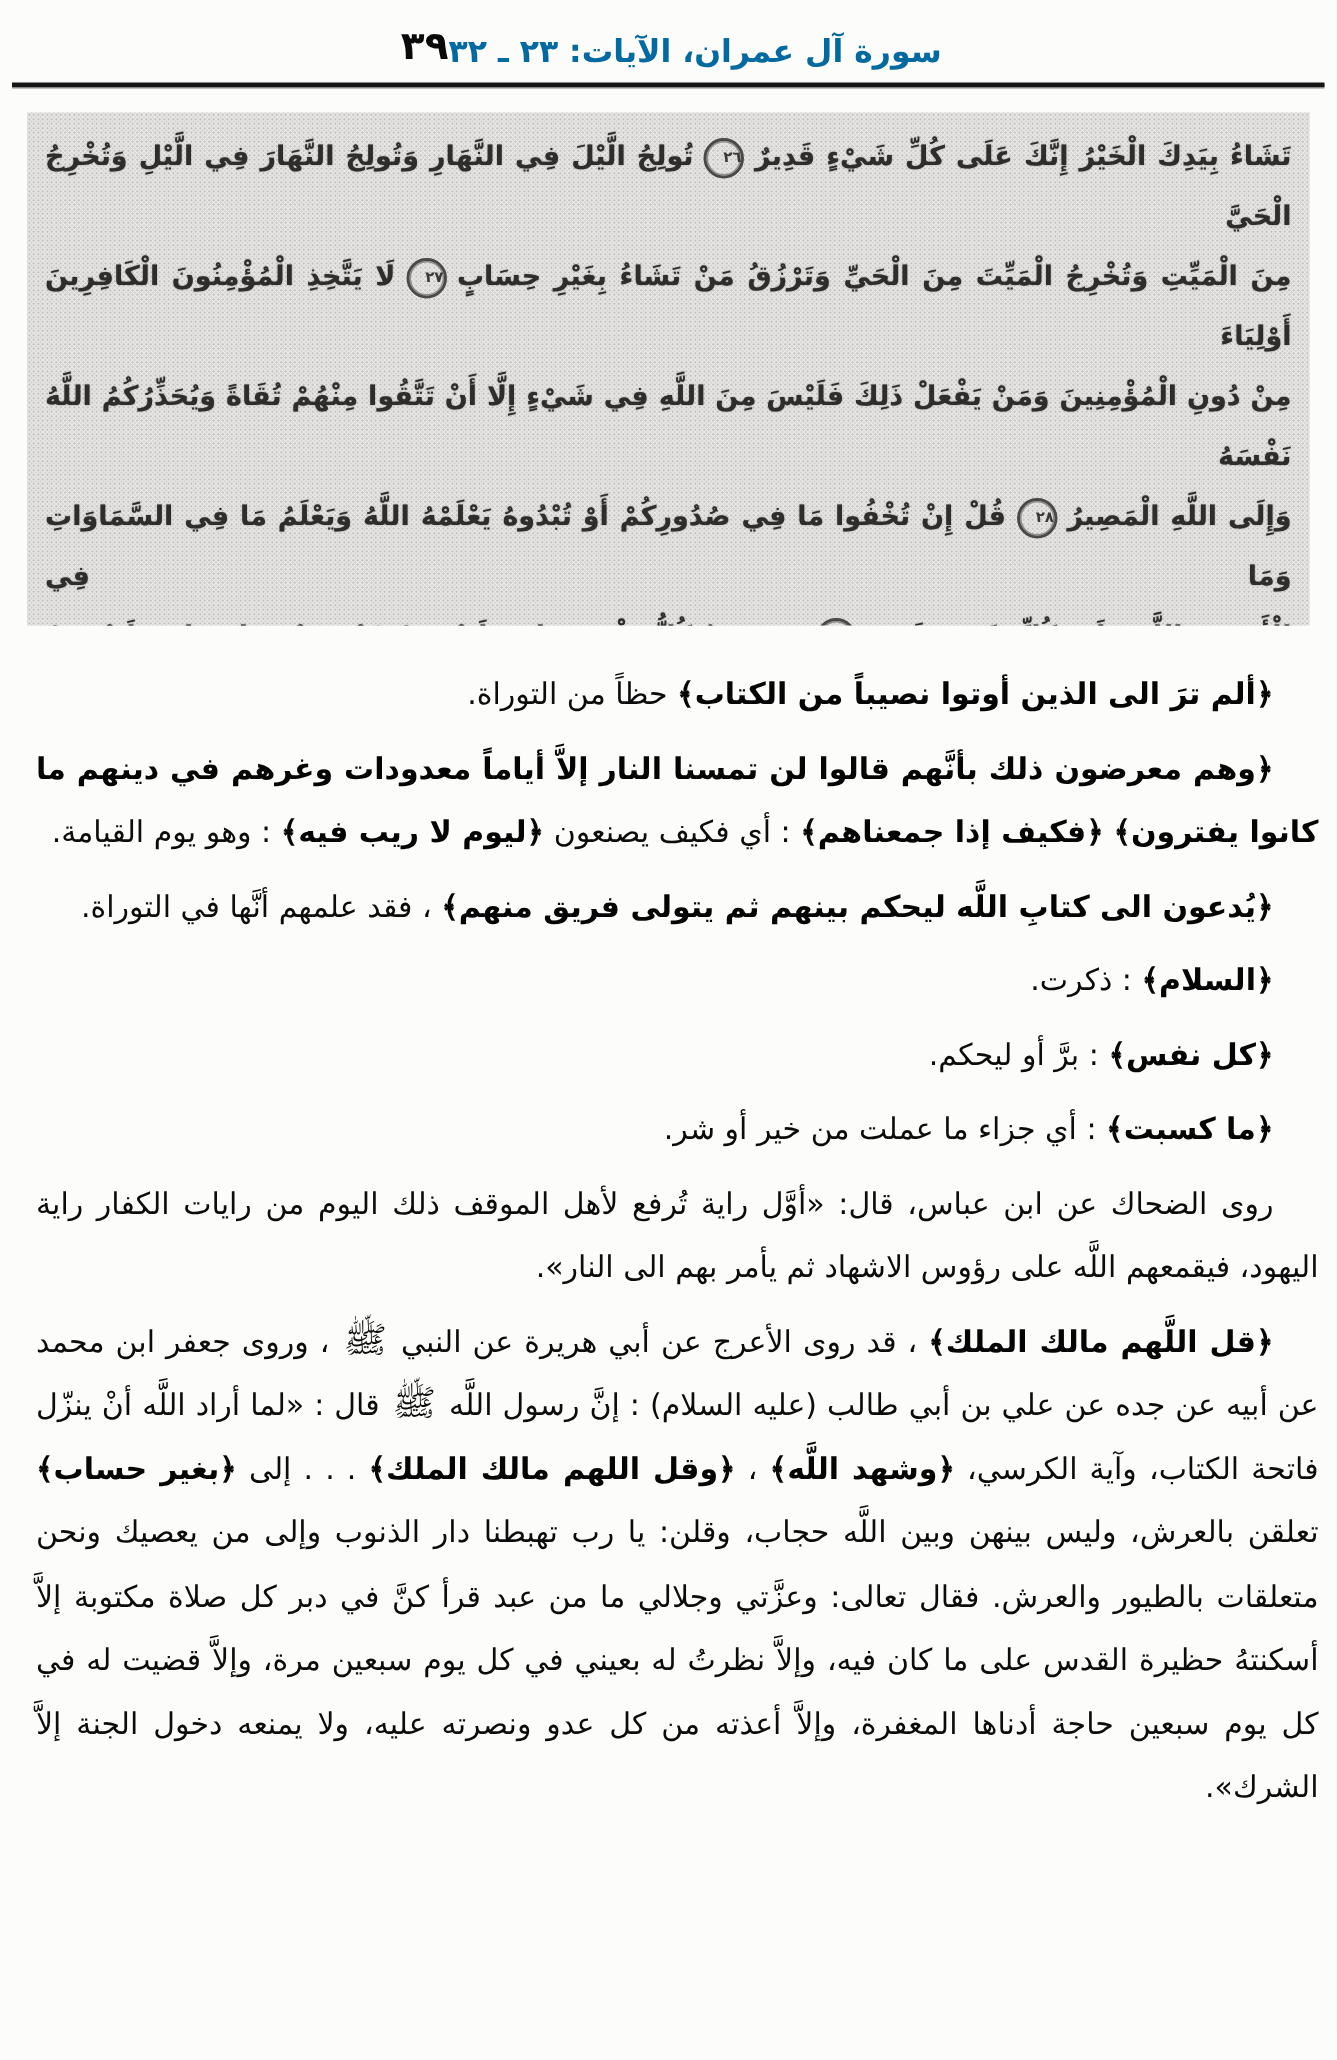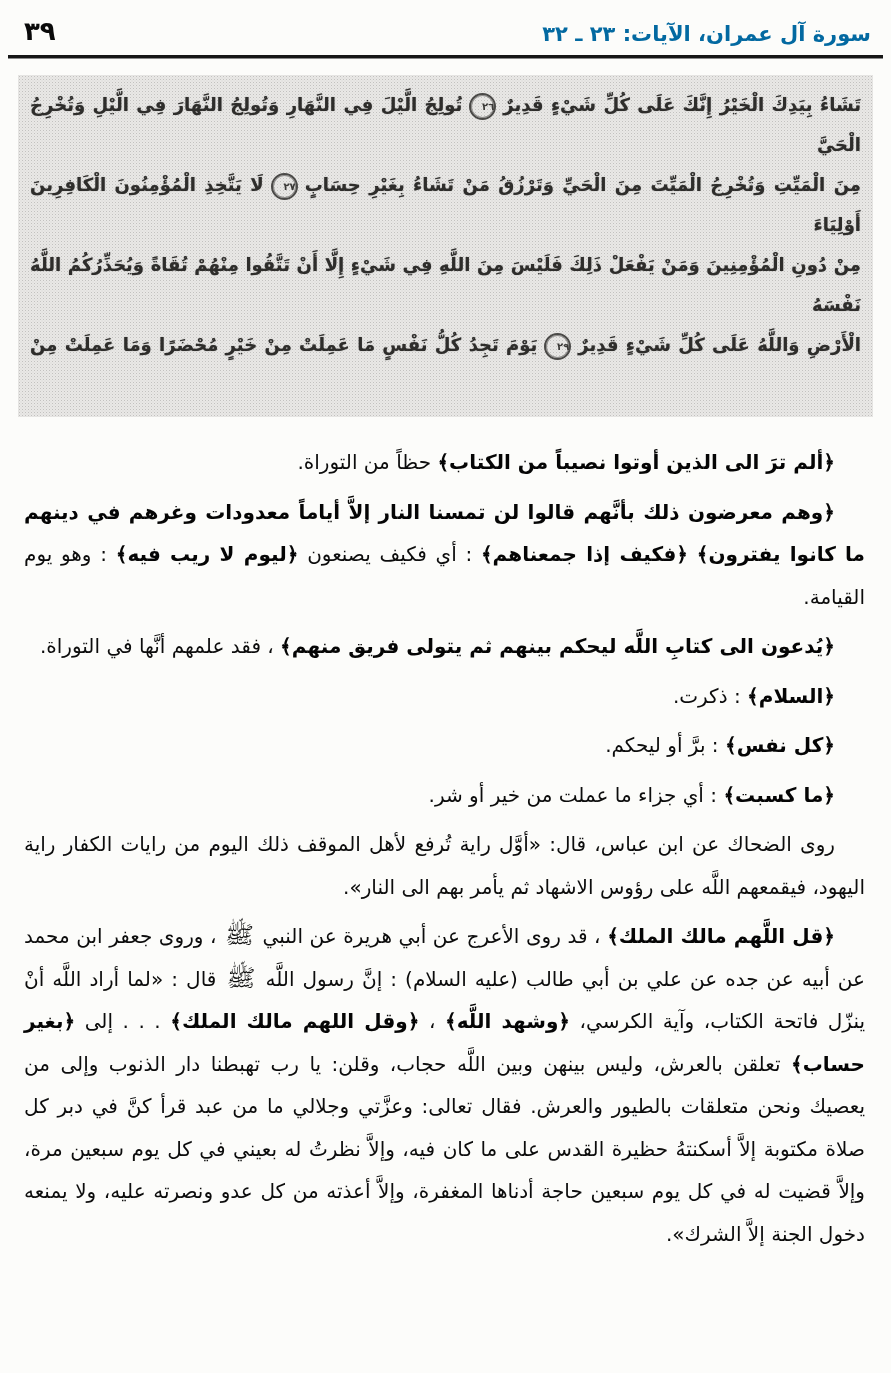--- a/index.html
+++ b/index.html
@@ -1,21 +1,21 @@
 <!DOCTYPE html>
 <html lang="ar"><head>
 <meta charset="utf-8">
 <style>
   html,body{margin:0;padding:0;background:#f6f5f2;}
   .page{
     width:891px;height:1373px;background:#fcfcfa;position:relative;overflow:hidden;
     font-family:"DejaVu Sans", sans-serif;color:#111;box-sizing:border-box;
   }
   
-  .header{display:flex;justify-content:space-between;align-items:flex-end;
+  .header{display:flex;justify-content:center;align-items:flex-end;
     padding:16px 20px 8px 24px;direction:ltr;}
   .page-number{font-size:26px;font-weight:bold;color:#0a0a0a;}
   .header-title{font-size:21px;font-weight:bold;direction:rtl;color:#0369a1;}
   .divider{height:3px;background:#161616;margin:1px 8px 0 8px;box-shadow:0 1px 0 #8a8a8a;}
   
   .quran-panel{
     margin:17px 18px 16px 18px;height:342px;box-sizing:border-box;
     padding:10px 12px 8px 12px;overflow:hidden;
     background-color:#e9e8e6;
     background-image:
@@ -28,21 +28,21 @@
     font-size:18px;font-weight:bold;line-height:40px;color:#2e2d2b;
     text-shadow:0 0 1px rgba(40,40,40,.55);white-space:normal;
   }
   .verse-marker{
     display:inline-block;width:23px;height:23px;border:2px solid #4a4947;border-radius:50%;
     box-shadow:0 0 0 1px #8f8e8c inset;margin:0 7px;vertical-align:middle;
     font-size:10px;line-height:23px;text-align:center;font-weight:bold;color:#3a3937;
     text-shadow:none;
   }
   
-  .commentary{margin:24px 26px 0 24px;direction:rtl;}
+  .commentary{margin:24px 12px 0 24px;direction:rtl;}
   .paragraph{
     font-size:20px;line-height:42.5px;text-align:justify;text-indent:30px;
     margin:0 0 7px 0;color:#0c0c0c;font-weight:400;
   }
   .quran-quote{font-weight:bold;color:#050505;}
   .plain{font-weight:normal;}
   .honorific{font-size:24px;line-height:20px;margin:0 2px;}
 </style>
 </head>
 <body>
@@ -51,20 +51,21 @@
   <div class="header">
     <span class="page-number">٣٩</span>
     <span class="header-title">سورة آل عمران، الآيات: ٢٣ ـ ٣٢</span>
   </div>
   <div class="divider"></div>
 
   <div class="quran-panel" id="quran-panel">
       <div class="quran-line"><span class="q-text">تَشَاءُ بِيَدِكَ الْخَيْرُ إِنَّكَ عَلَى كُلِّ شَيْءٍ قَدِيرٌ</span><span class="verse-marker">٢٦</span><span class="q-text">تُولِجُ الَّيْلَ فِي النَّهَارِ وَتُولِجُ النَّهَارَ فِي الَّيْلِ وَتُخْرِجُ الْحَيَّ</span></div>
       <div class="quran-line"><span class="q-text">مِنَ الْمَيِّتِ وَتُخْرِجُ الْمَيِّتَ مِنَ الْحَيِّ وَتَرْزُقُ مَنْ تَشَاءُ بِغَيْرِ حِسَابٍ</span><span class="verse-marker">٢٧</span><span class="q-text">لَا يَتَّخِذِ الْمُؤْمِنُونَ الْكَافِرِينَ أَوْلِيَاءَ</span></div>
       <div class="quran-line"><span class="q-text">مِنْ دُونِ الْمُؤْمِنِينَ وَمَنْ يَفْعَلْ ذَلِكَ فَلَيْسَ مِنَ اللَّهِ فِي شَيْءٍ إِلَّا أَنْ تَتَّقُوا مِنْهُمْ تُقَاةً وَيُحَذِّرُكُمُ اللَّهُ نَفْسَهُ</span></div>
+      <div class="quran-line"><span class="q-text">وَإِلَى اللَّهِ الْمَصِيرُ</span><span class="verse-marker">٢٨</span><span class="q-text">قُلْ إِنْ تُخْفُوا مَا فِي صُدُورِكُمْ أَوْ تُبْدُوهُ يَعْلَمْهُ اللَّهُ وَيَعْلَمُ مَا فِي السَّمَاوَاتِ وَمَا فِي</span></div>
       <div class="quran-line"><span class="q-text">الْأَرْضِ وَاللَّهُ عَلَى كُلِّ شَيْءٍ قَدِيرٌ</span><span class="verse-marker">٢٩</span><span class="q-text">يَوْمَ تَجِدُ كُلُّ نَفْسٍ مَا عَمِلَتْ مِنْ خَيْرٍ مُحْضَرًا وَمَا عَمِلَتْ مِنْ</span></div>
     </div>
 
   <div class="commentary" id="commentary">
       <div class="paragraph"><span class="quran-quote">﴿ألم ترَ الى الذين أوتوا نصيباً من الكتاب﴾</span><span class="plain"> حظاً من التوراة.</span></div>
       <div class="paragraph"><span class="quran-quote">﴿وهم معرضون ذلك بأنَّهم قالوا لن تمسنا النار إلاَّ أياماً معدودات وغرهم في دينهم ما كانوا يفترون﴾</span><span class="plain"> </span><span class="quran-quote">﴿فكيف إذا جمعناهم﴾</span><span class="plain"> : أي فكيف يصنعون </span><span class="quran-quote">﴿ليوم لا ريب فيه﴾</span><span class="plain"> : وهو يوم القيامة.</span></div>
       <div class="paragraph"><span class="quran-quote">﴿يُدعون الى كتابِ اللَّه ليحكم بينهم ثم يتولى فريق منهم﴾</span><span class="plain"> ، فقد علمهم أنَّها في التوراة.</span></div>
       <div class="paragraph"><span class="quran-quote">﴿السلام﴾</span><span class="plain"> : ذكرت.</span></div>
       <div class="paragraph"><span class="quran-quote">﴿كل نفس﴾</span><span class="plain"> : برَّ أو ليحكم.</span></div>
       <div class="paragraph"><span class="quran-quote">﴿ما كسبت﴾</span><span class="plain"> : أي جزاء ما عملت من خير أو شر.</span></div>

